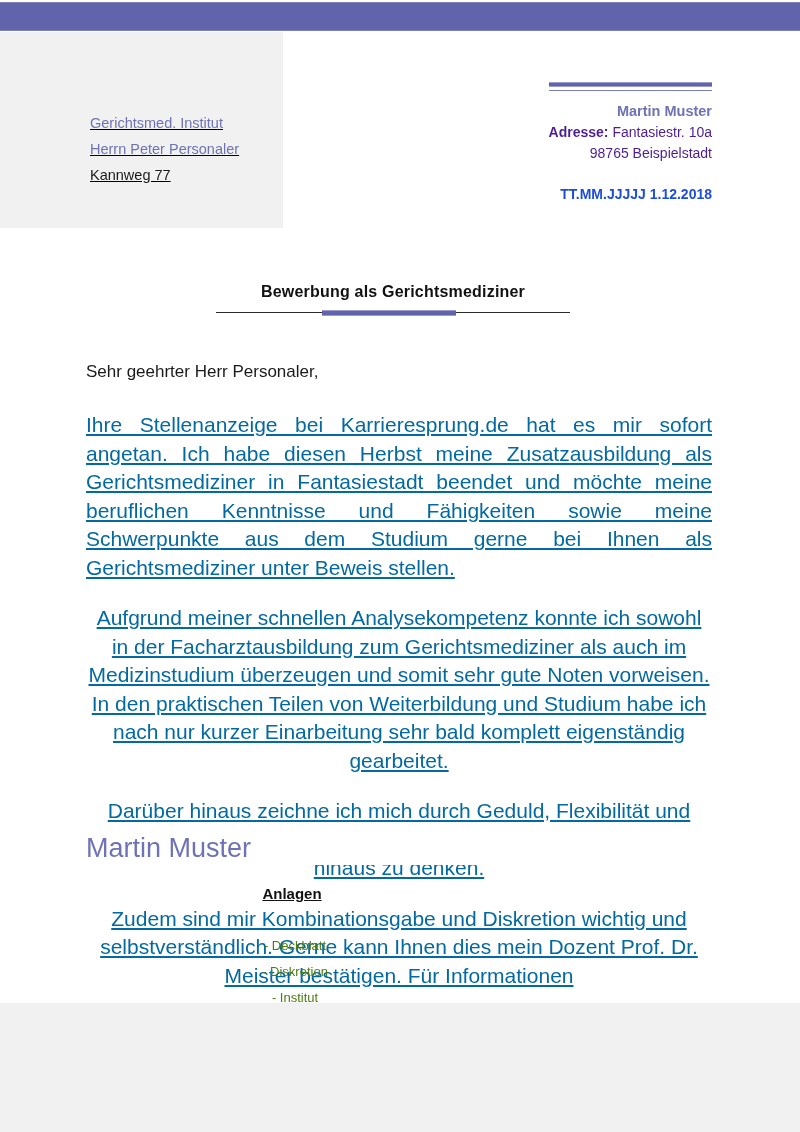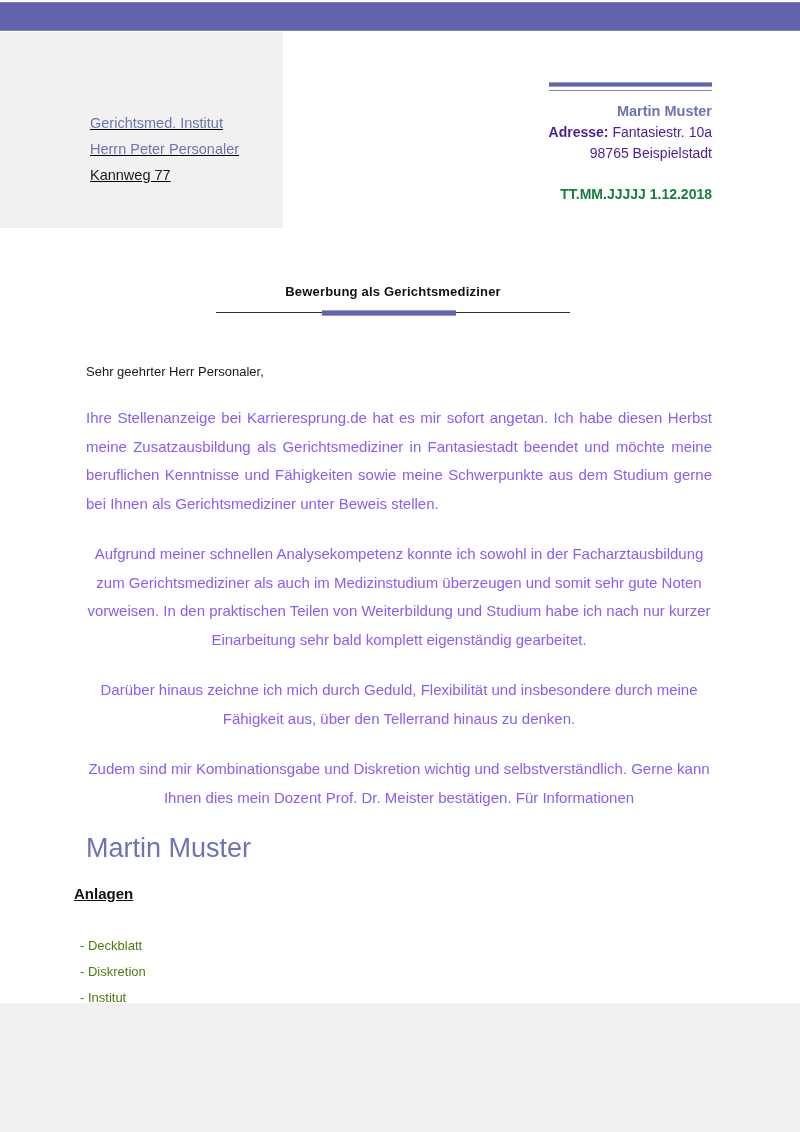--- a/index.html
+++ b/index.html
@@ -103,33 +103,33 @@
   .sender-line {
     font-size: 14px;
     color: #4c1d95;
     line-height: 21px;
   }
   .sender-line b { font-weight: bold; }
   #sender-date {
     margin-top: 20px;
     font-size: 14px;
     font-weight: bold;
-    color: #15803d;
+    color: #1d4ed8;
     line-height: 21px;
   }
 
   
   #subject-wrap {
     position: absolute;
     left: 216px;
     top: 281px;
     width: 354px;
   }
   #subject-title {
-    font-size: 13px;
+    font-size: 16px;
     font-weight: bold;
     color: #111111;
     text-align: center;
     letter-spacing: 0.2px;
     line-height: 22px;
   }
   #subject-rules {
     position: relative;
     height: 7px;
     margin-top: 6px;
@@ -155,52 +155,54 @@
   }
 
   
   #body-area {
     position: absolute;
     left: 86px;
     top: 359px;
     width: 626px;
   }
   .salutation {
-    font-size: 13px;
+    font-size: 17px;
     color: #1a1a1a;
     line-height: 26px;
-    margin-bottom: 19px;
+    margin-bottom: 26px;
   }
   .para {
-    font-size: 15px;
-    color: #8b5cf6;
+    font-size: 21px;
+    color: #0369a1;
     line-height: 28.5px;
     margin-bottom: 22px;
+    text-decoration: underline;
   }
   .para.justified { text-align: justify; }
   .para.left      { text-align: center; }
 
   
   #signature {
     position: absolute;
     left: 86px;
     top: 831px;
     font-size: 27px;
     color: #6f72b5;
     line-height: 34px;
     background: #ffffff;
     width: 640px;
   }
 
   
   #attachments {
     position: absolute;
-    left: 74px;
+    left: 92px;
     top: 883px;
     width: 400px;
+    text-align: center;
   }
   #attachments-title {
     font-size: 15px;
     font-weight: bold;
     color: #111111;
     text-decoration: underline;
     display: inline-block;
     line-height: 22px;
   }
   #attachments-list {

